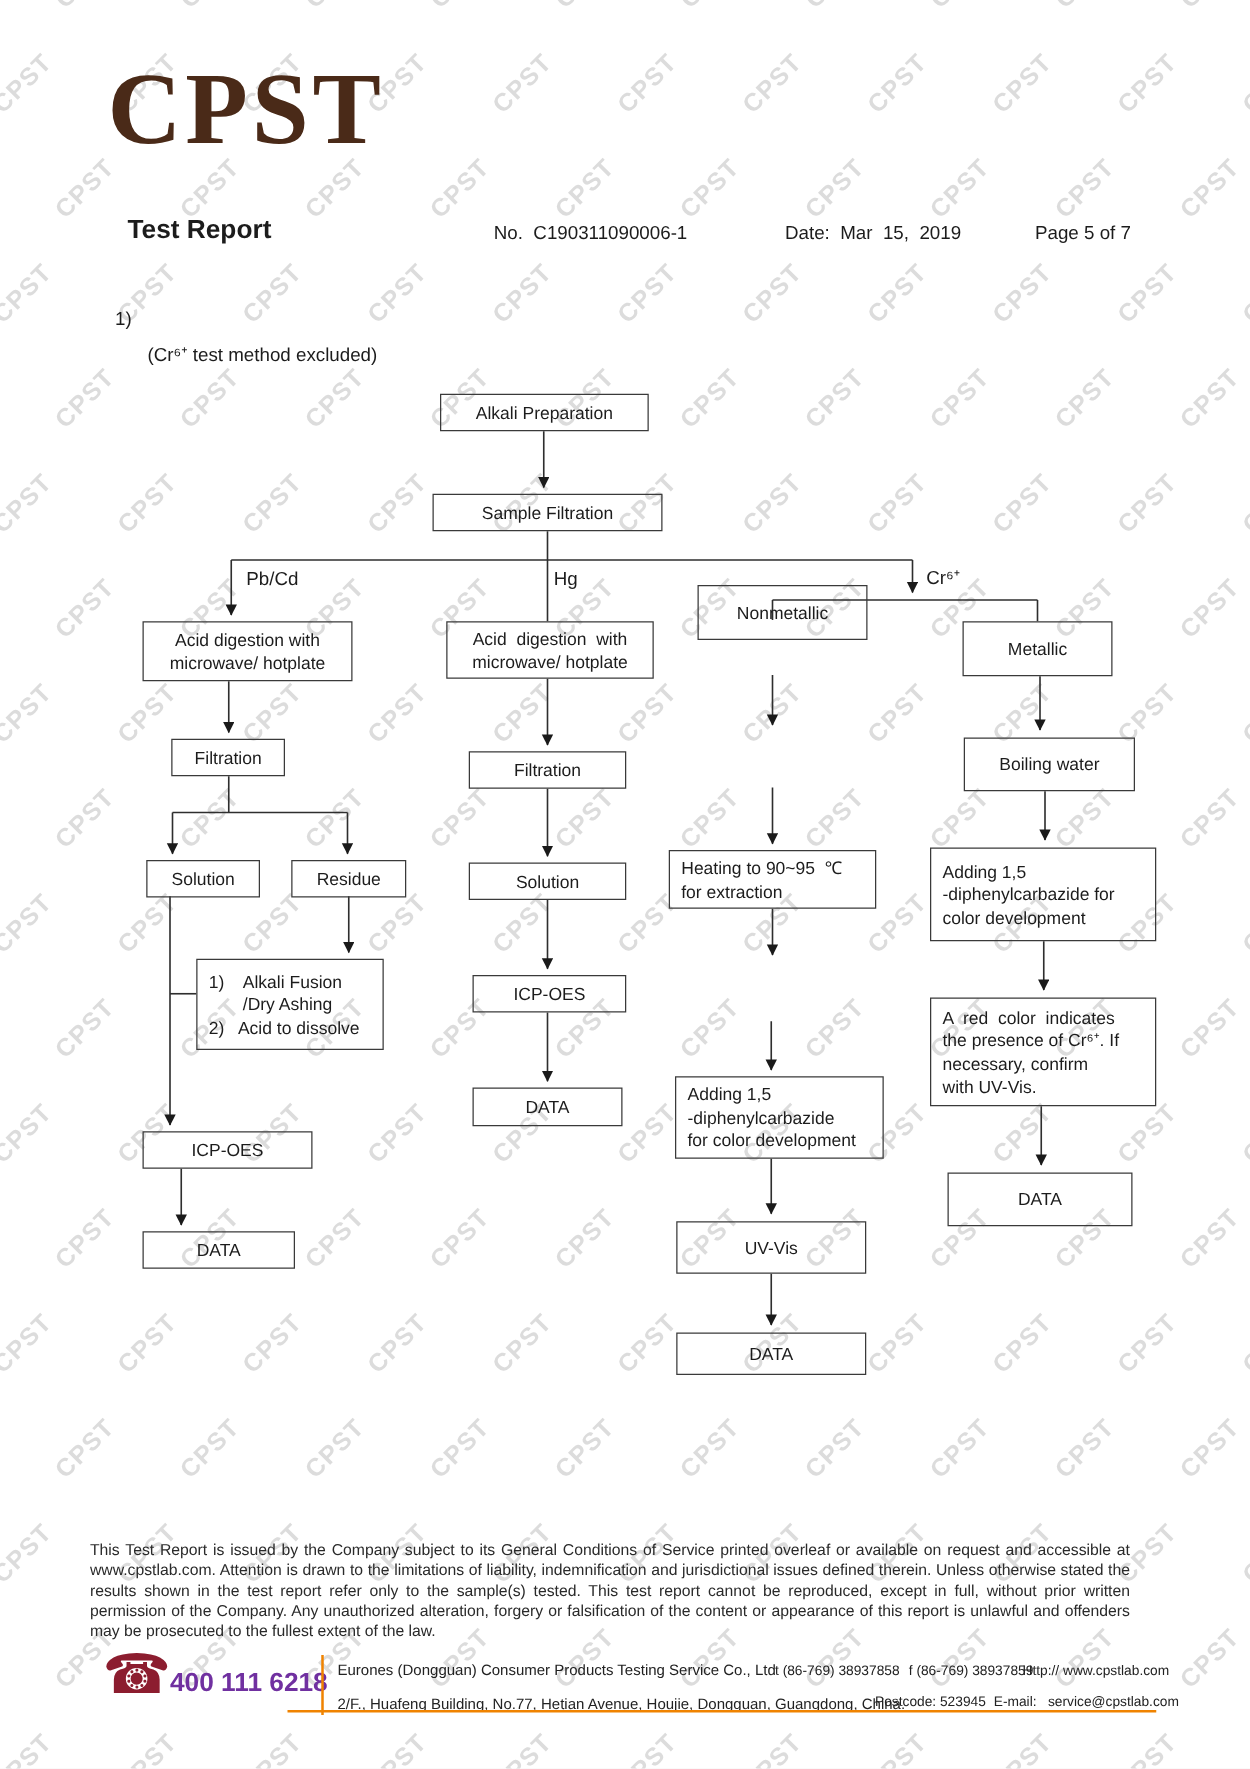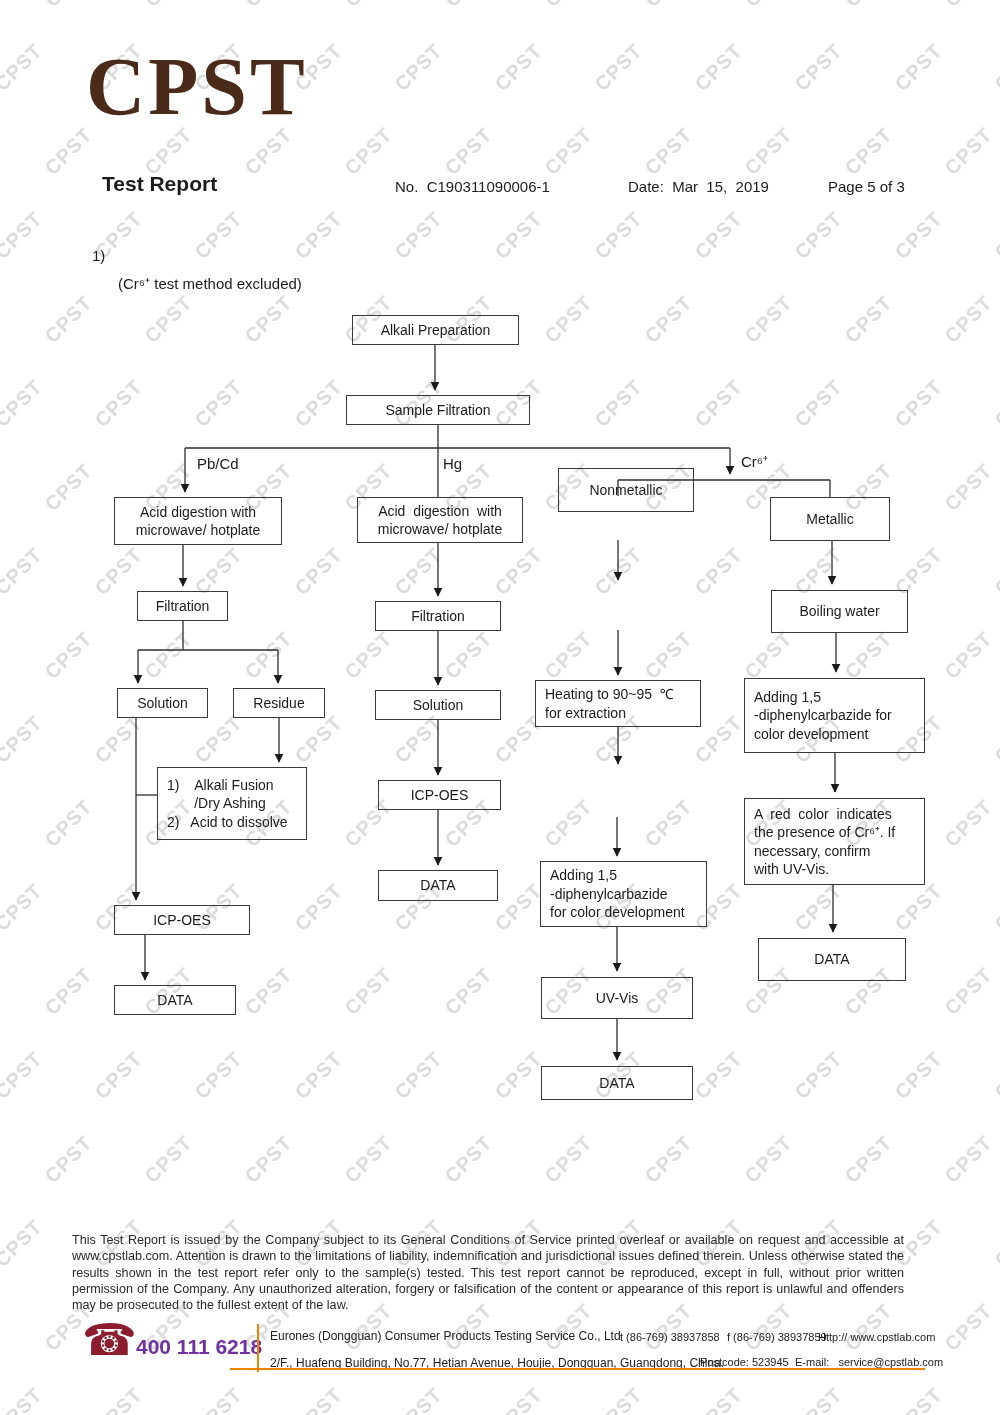--- a/index.html
+++ b/index.html
@@ -239,21 +239,21 @@
       <span class="wm" style="left: 690px; top: 1400px;">CPST</span>
       <span class="wm" style="left: 790px; top: 1400px;">CPST</span>
       <span class="wm" style="left: 890px; top: 1400px;">CPST</span>
       <span class="wm" style="left: 990px; top: 1400px;">CPST</span>
     </div>
 
   <div class="logo">CPST</div>
   <div class="report-title">Test Report</div>
   <div class="hdr no-line">No.  C190311090006-1</div>
   <div class="hdr date-line">Date:  Mar  15,  2019</div>
-  <div class="hdr page-line">Page 5 of 3</div>
+  <div class="hdr page-line">Page 5 of 7</div>
   <div class="intro-num">1)</div>
   <div class="intro-2">(Cr⁶⁺ test method excluded)</div>
 
   <svg class="connectors" width="1000" height="1415" viewBox="0 0 1000 1415">
     <defs>
       <marker id="ah" markerWidth="9" markerHeight="8" refX="6.5" refY="3.5" orient="auto">
         <path d="M0,0 L7,3.5 L0,7 Z" fill="#1a1a1a"></path>
       </marker>
     </defs>
     <g stroke="#2e2e2e" stroke-width="1.3" fill="none">

